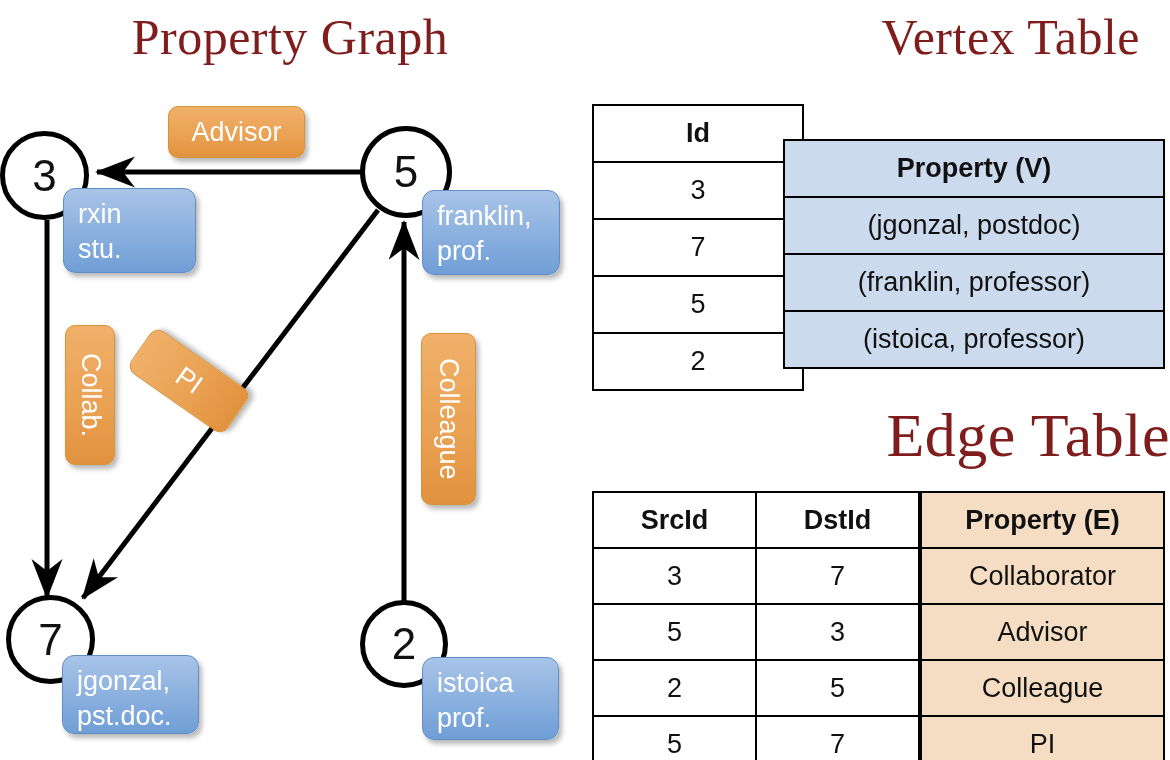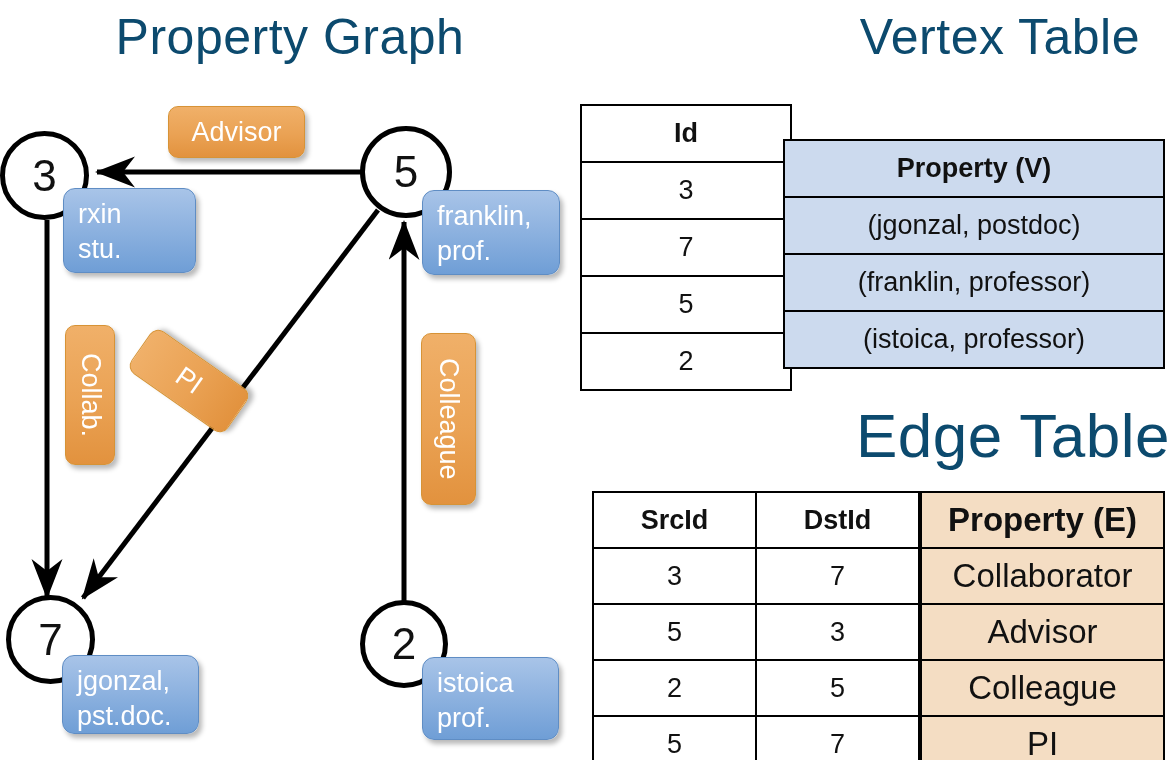--- a/index.html
+++ b/index.html
@@ -12,23 +12,23 @@
     height: 760px;
     position: relative;
     overflow: hidden;
     font-family: "Liberation Sans", sans-serif;
     color: #1b1b1b;
   }
 
   
   .sec-title {
     position: absolute;
-    font-family: Liberation Sans, sans-serif;
-    font-weight: 300;
-    color: #0c4a6e;
+    font-family: Liberation Serif, serif;
+    font-weight: 300;
+    color: #7f1d1d;
     letter-spacing: 0.5px;
     white-space: nowrap;
   }
   #graph-title   { left: 0px;   top: 8px;   width: 580px; text-align: center; font-size: 50px; }
   #vertex-title  { left: 555px; top: 8px;   width: 585px; text-align: right; font-size: 50px; }
   #edge-title    { left: 585px; top: 400px; width: 585px; text-align: right; font-size: 62px; }
 
   
   #graph-canvas {
     position: absolute;
@@ -103,30 +103,30 @@
   .tbl td, .tbl th {
     border: 2px solid #000000;
     text-align: center;
     font-weight: 300;
     color: #111111;
     padding: 0;
   }
   .tbl th { font-weight: bold; }
 
   
-  #vt-id      { left: 580px; top: 104px; width: 212px; }
+  #vt-id      { left: 592px; top: 104px; width: 212px; }
   #vt-prop    { left: 783px; top: 104px; width: 382px; margin-top: 35px; }
   #vt-id td, #vt-id th       { height: 55px; font-size: 27px; background: #ffffff; }
   #vt-prop td, #vt-prop th   { height: 55px; font-size: 27px; background: #ccdaee; }
 
   
   #et-src     { left: 592px; top: 491px; width: 322px; }
   #et-prop    { left: 920px; top: 491px; width: 245px; }
   #et-src td, #et-src th     { height: 54px; font-size: 27px; background: #ffffff; }
-  #et-prop td, #et-prop th   { height: 54px; font-size: 33px; background: #f4ddc3; }
+  #et-prop td, #et-prop th   { height: 54px; font-size: 27px; background: #f4ddc3; }
   #et-src td.c, #et-src th.c { width: 161px; }
 </style>
 </head>
 <body>
 
 <div class="sec-title" id="graph-title">Property Graph</div>
 <div class="sec-title" id="vertex-title">Vertex Table</div>
 <div class="sec-title" id="edge-title">Edge Table</div>
 
 <div id="graph-canvas">

